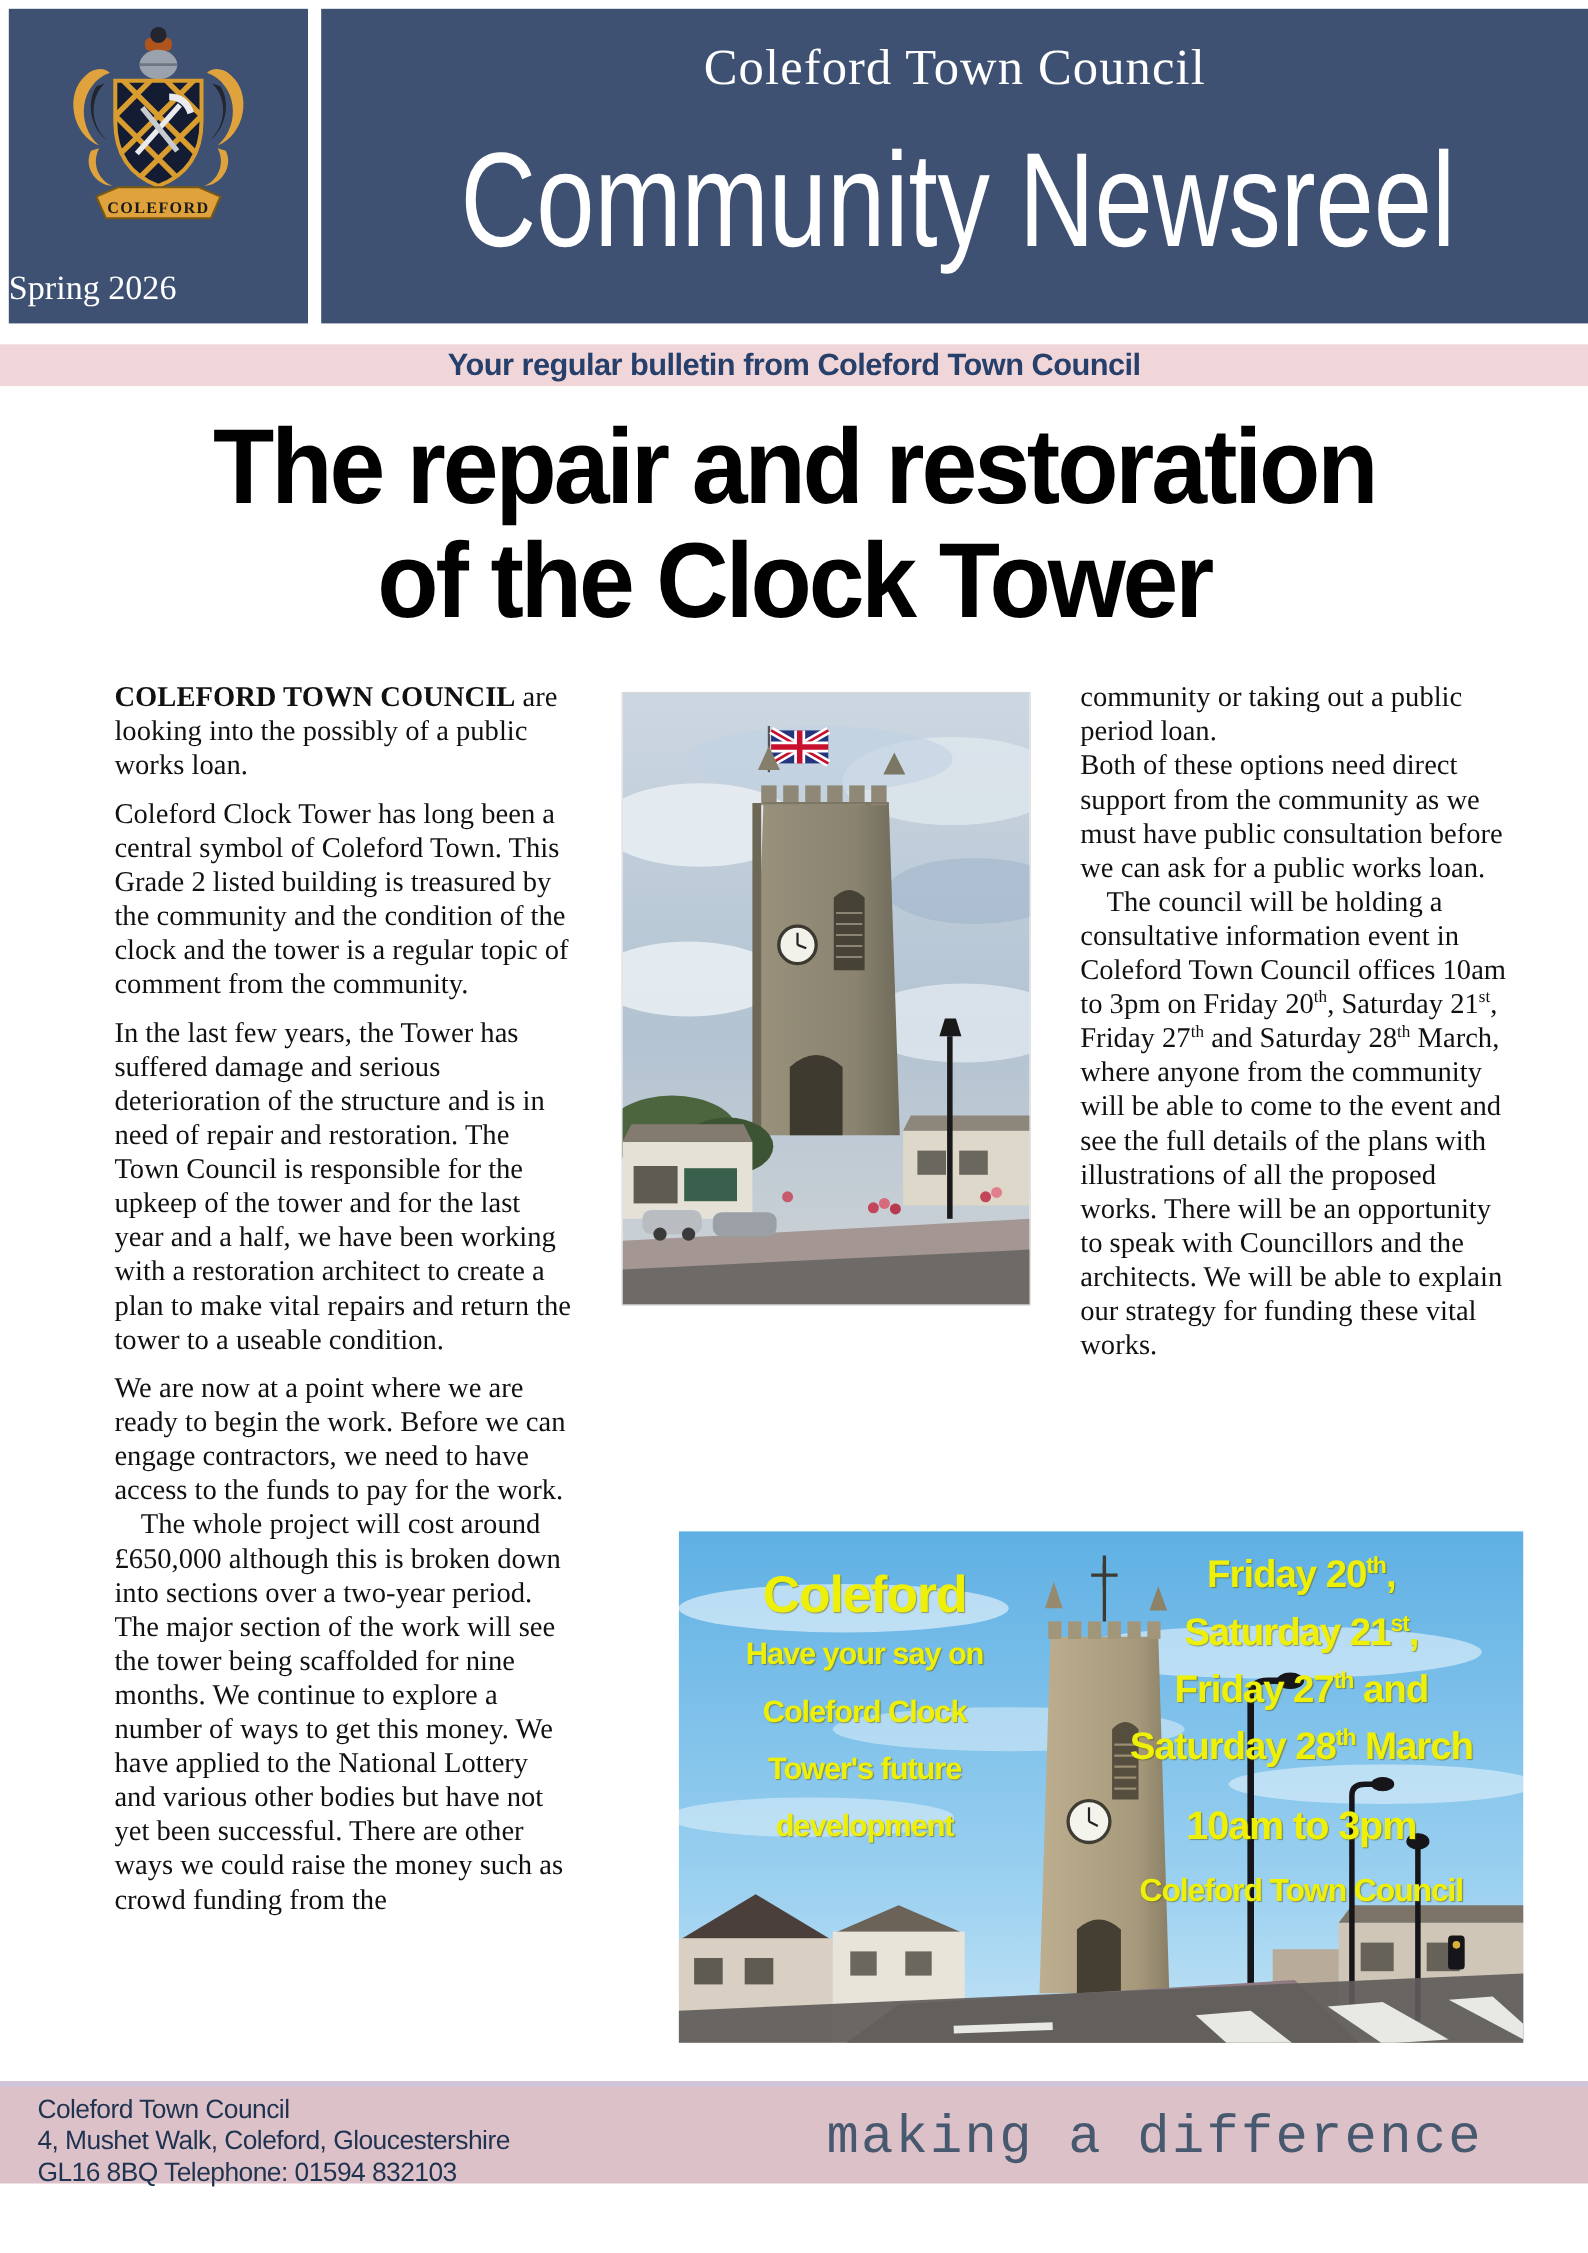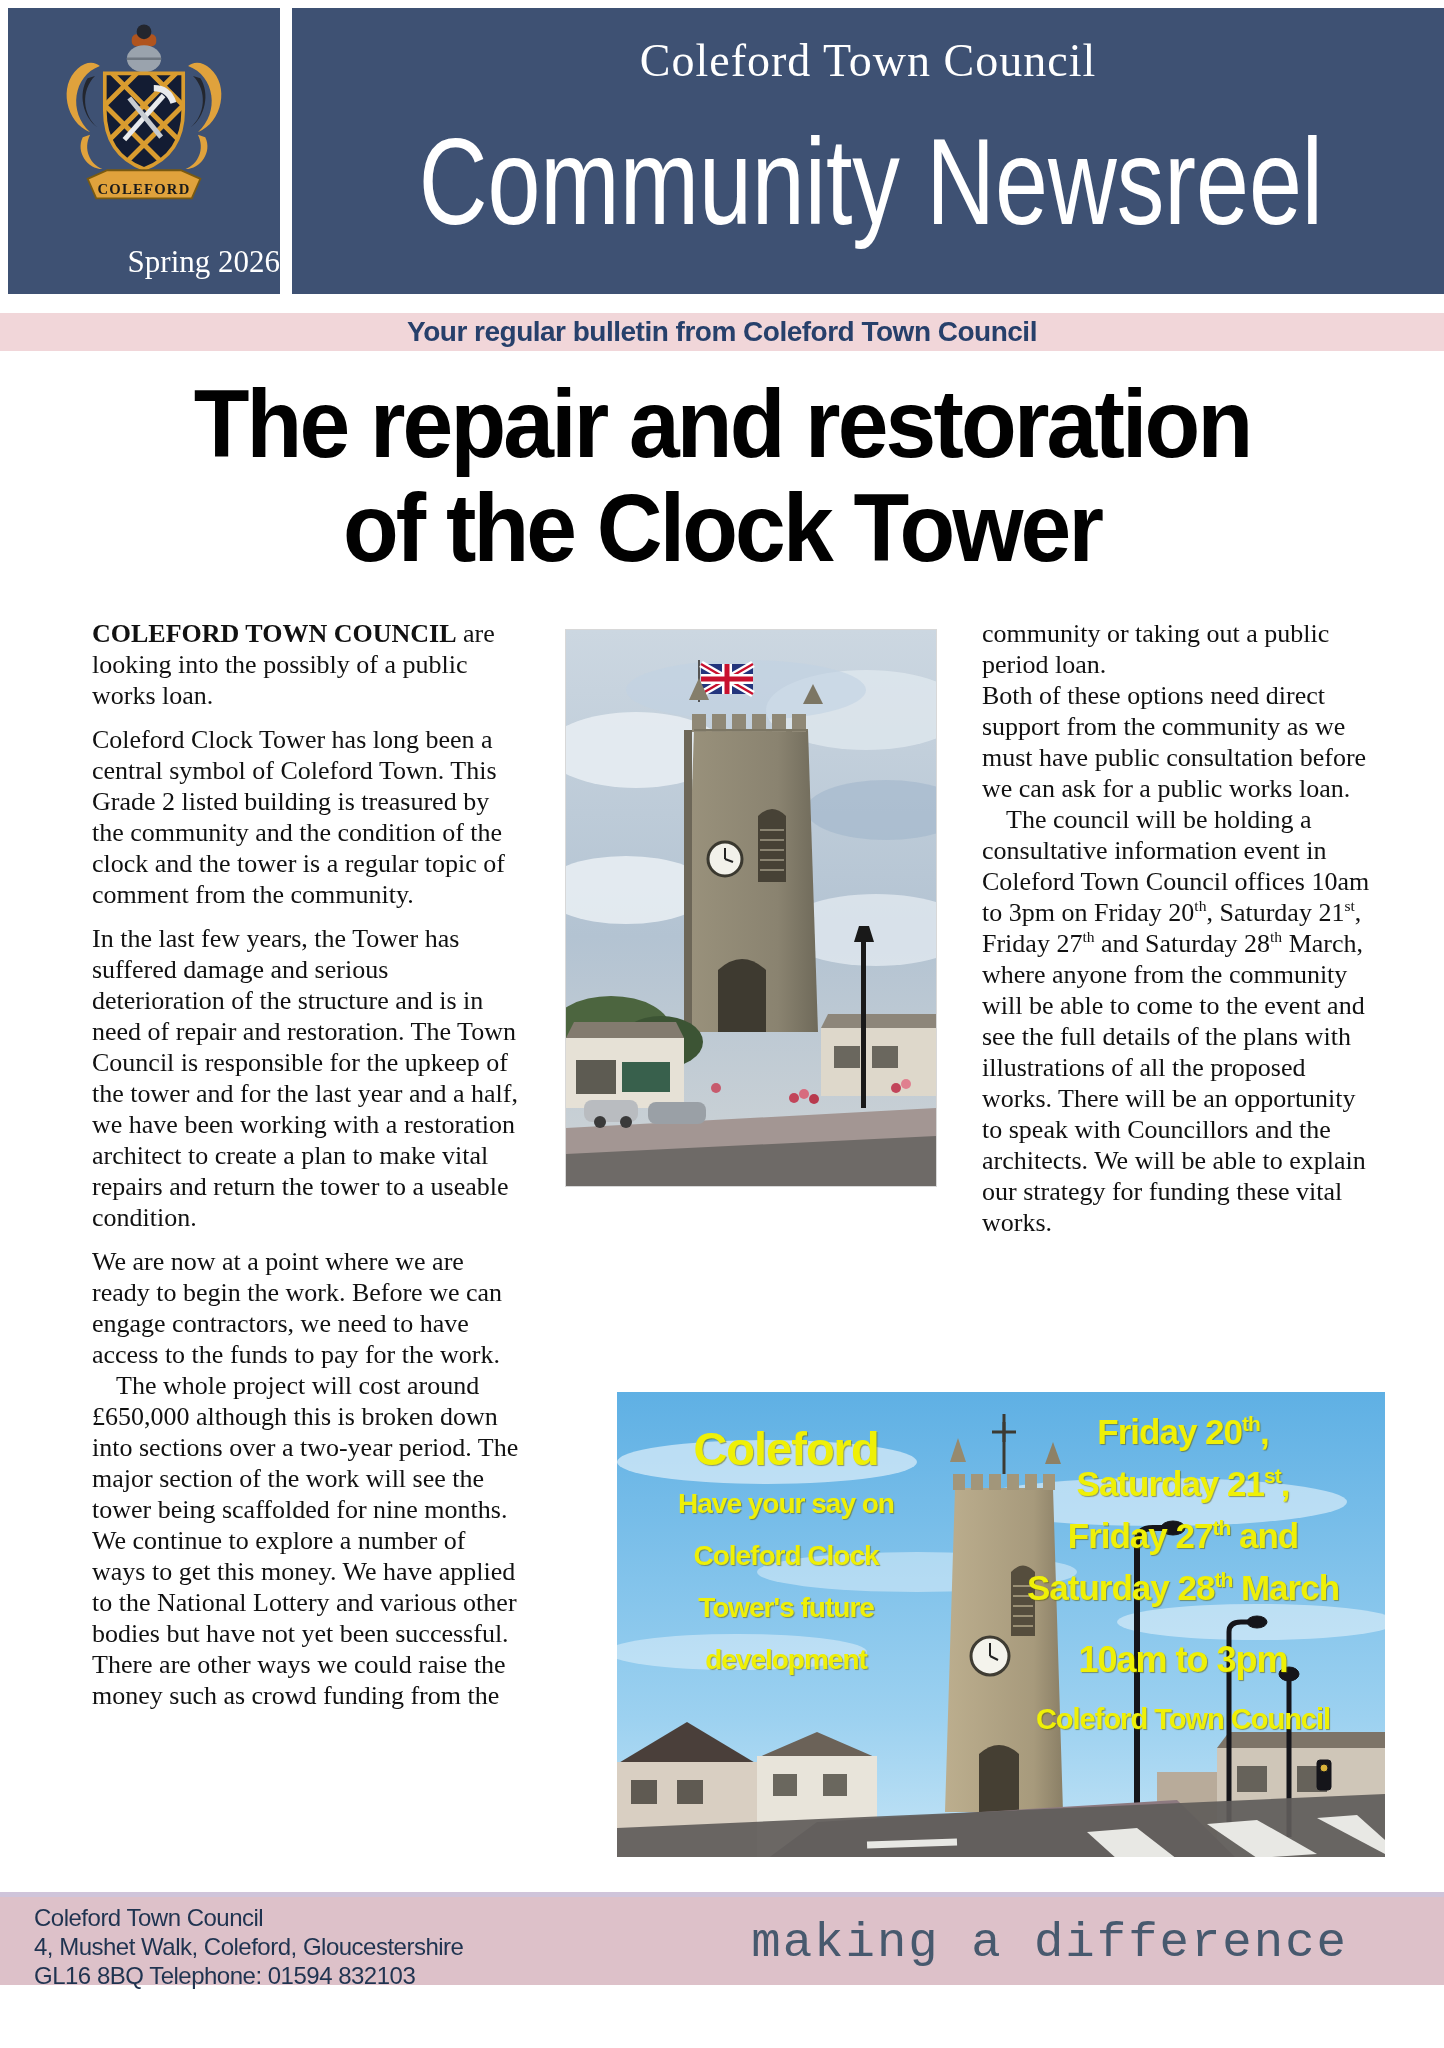--- a/index.html
+++ b/index.html
@@ -2,21 +2,21 @@
 <html><head>
 <meta charset="utf-8">
 <style>
   html,body{margin:0;padding:0;background:#ffffff;}
   #page{position:relative;width:1444px;height:2048px;background:#fff;overflow:hidden;
         font-family:"Liberation Serif",serif;color:#111;}
 
   
   .logo-block{position:absolute;left:8px;top:8px;width:272px;height:286px;background:#3e5173;}
   .crest{position:absolute;left:50%;top:14px;transform:translateX(-50%);}
-  .issue{position:absolute;left:0;right:0;bottom:14px;text-align:right;color:#fff;
+  .issue{position:absolute;left:0;right:0;bottom:14px;text-align:left;color:#fff;
          font-size:31px;font-family:"Liberation Serif",serif;}
   .main-block{position:absolute;left:292px;top:8px;width:1152px;height:286px;background:#3e5173;}
   .org-title{position:absolute;left:0;right:0;top:26px;text-align:center;color:#fff;
              font-size:46px;letter-spacing:1px;font-family:"Liberation Serif",serif;}
   .newsreel{position:absolute;left:0;right:0;top:86px;text-align:center;color:#fff;
             font-family:"Liberation Sans",sans-serif;font-size:122px;line-height:1.45;
             white-space:nowrap;transform:scaleX(.78);transform-origin:50% 50%;}
 
   
   .banner{position:absolute;left:0;top:313px;width:1444px;height:38px;background:#f1d6d9;
@@ -25,21 +25,21 @@
                font-size:28px;letter-spacing:-.5px;text-align:right;}
 
   
   .headline{position:absolute;left:0;top:372px;width:1444px;margin:0;text-align:center;
             font-family:"Liberation Sans",sans-serif;font-weight:bold;color:#010101;}
   .headline .hl{display:block;font-size:97px;line-height:104px;letter-spacing:-3px;
                 transform:scaleX(.94);transform-origin:50% 50%;}
 
   
   .col{position:absolute;top:618px;font-size:26px;line-height:31px;}
-  .col p{margin:0 0 13px 4px;}
+  .col p{margin:0 0 13px 16px;}
   .col p.runon{margin-top:-13px;}
   .col p.noend{margin-bottom:0;}
   .indent{text-indent:24px;}
   .col-left{left:88px;width:432px;}
   .col-right{left:982px;width:396px;}
   .col-right p{margin:0;}
   .sup{font-size:.6em;vertical-align:super;line-height:0;}
 
   
   .photo1{position:absolute;left:565px;top:629px;width:370px;height:556px;margin:0;

